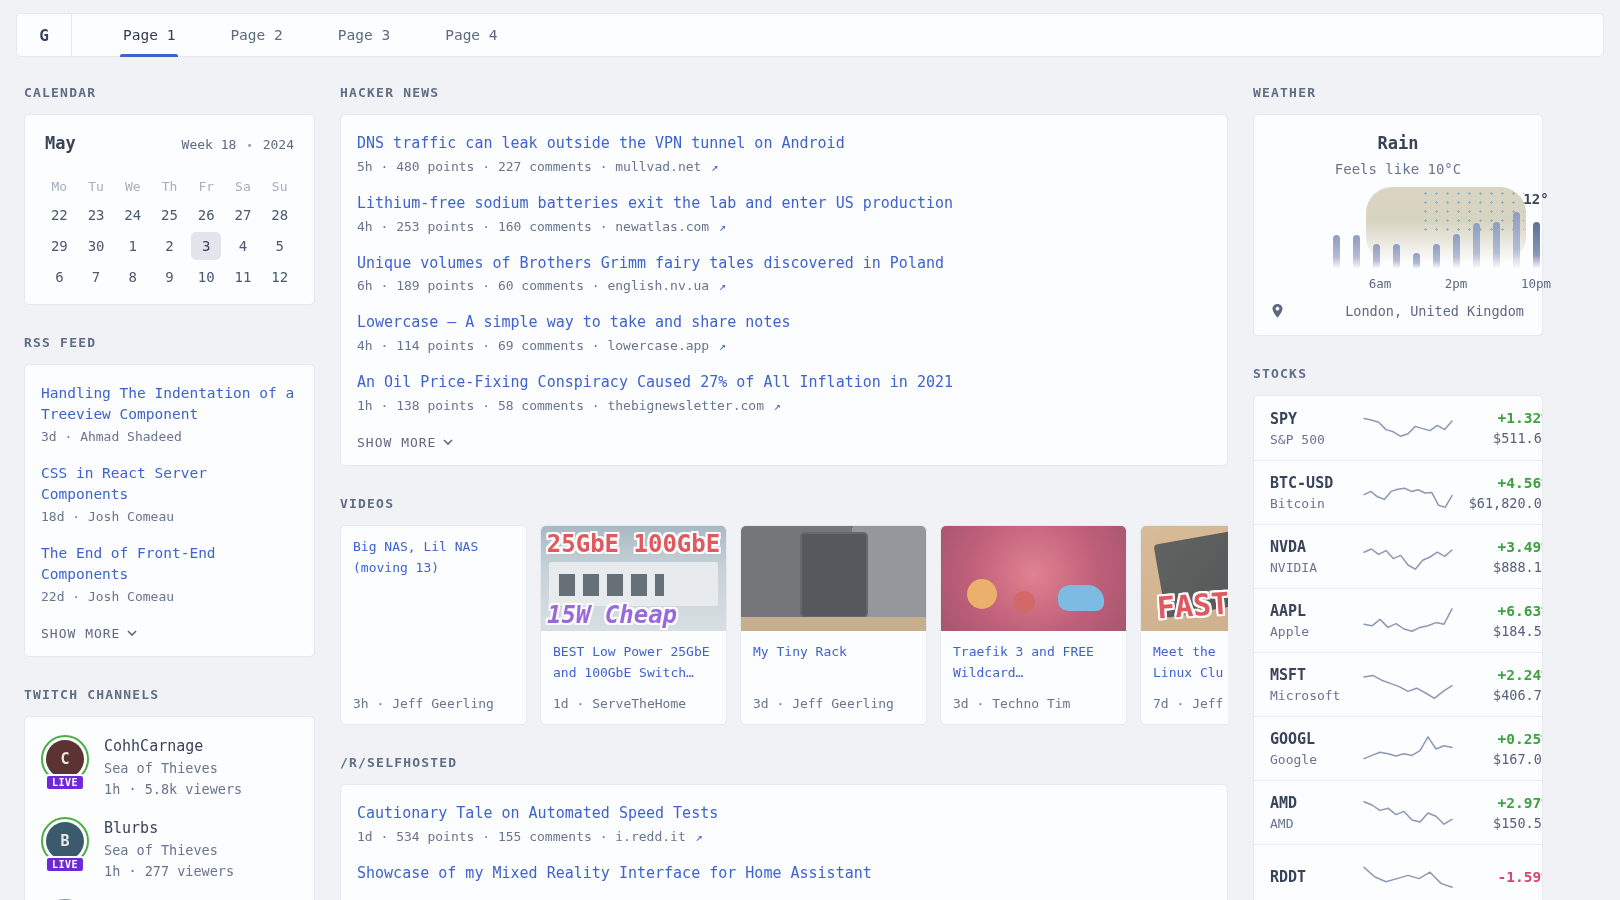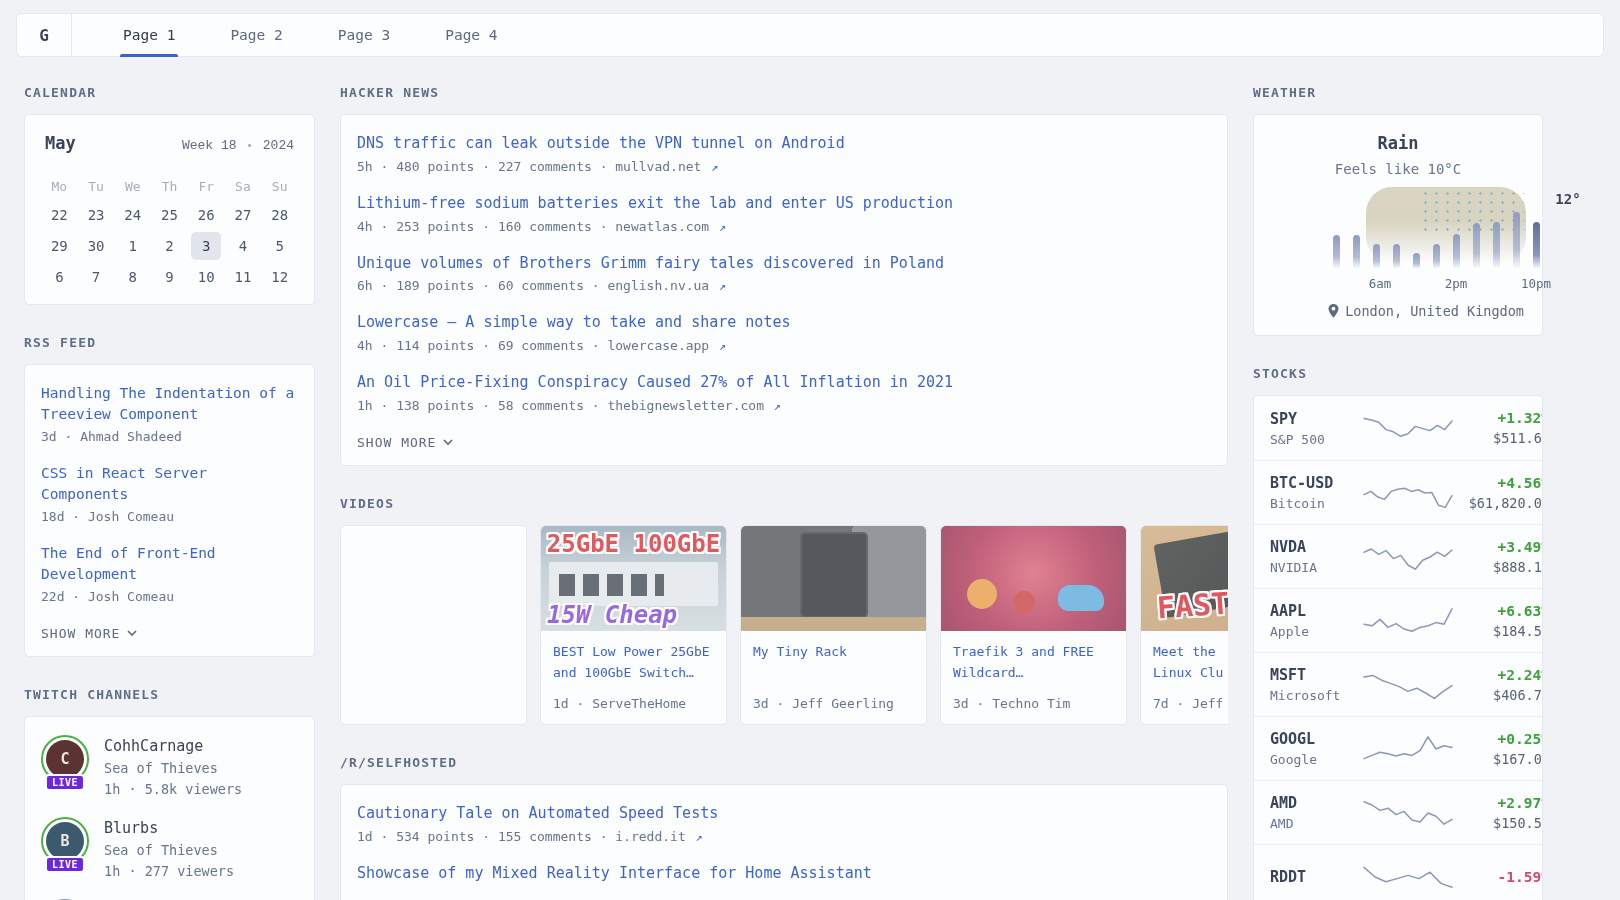--- a/index.html
+++ b/index.html
@@ -30,21 +30,21 @@
   .col-mid{width:888px;flex:0 0 888px;margin-right:25px;}
   .col-right{width:290px;flex:0 0 290px;}
   .sec-title{margin:28px 0 14px;font-size:13px;font-weight:600;letter-spacing:1.2px;color:#5f6e85;}
   .sec-title.later{margin-top:30px;}
   .card{background:var(--card);border:1px solid var(--border);border-radius:5px;}
 
   
   .cal-card{padding:16px 16px 12px;}
   .cal-head{display:flex;justify-content:space-between;align-items:baseline;padding:2px 4px 0;}
   .cal-month{font-size:17px;font-weight:600;color:var(--ink);}
-  .cal-meta{font-size:13px;color:var(--sub);font-family:Liberation Mono, monospace;}
+  .cal-meta{font-size:13px;color:var(--sub);}
   .cal-meta .dot{color:#9aa3b5;font-size:11px;padding:0 2px;}
   .cal-grid{display:grid;grid-template-columns:repeat(7,1fr);}
   .cal-wk{margin-top:20px;}
   .cal-cell{height:31px;display:flex;align-items:center;justify-content:center;font-size:14px;color:#4b5870;}
   .cal-wk .cal-cell{font-size:13px;color:var(--faint);height:26px;}
   .cal-cell .d{min-width:30px;height:28px;display:flex;align-items:center;justify-content:center;border-radius:5px;}
   .cal-cell .d.sel{background:#e2e5eb;color:#39435a;}
 
   
   .feed-card{padding:18px 16px 14px;}
@@ -117,21 +117,21 @@
   .w-chart{position:relative;height:104px;margin-top:10px;text-align:left;}
   .w-rect{position:absolute;left:94px;top:0;width:160px;height:76px;border-radius:26px;
           background:linear-gradient(to bottom,#d9d5c2 0%,#d8d4c2 45%,rgba(217,213,194,0) 100%);}
   .w-dots{position:absolute;left:148px;top:2px;width:104px;height:46px;
           background-image:radial-gradient(#8ab6c4 1.2px,transparent 1.4px);background-size:11px 9px;}
   .wbar{position:absolute;bottom:22px;width:7px;border-radius:4px;z-index:2;
         background:linear-gradient(180deg,#8e9cc0 0%,#b3bcd4 65%,rgba(179,188,212,0) 100%);}
   .wbar.dark{background:linear-gradient(180deg,#5f6f9c 0%,#8a97bb 70%,rgba(138,151,187,0) 100%);}
   .w-time{position:absolute;bottom:0;transform:translateX(-50%);font-size:12.5px;color:var(--sub);}
   .w-temp{position:absolute;top:4px;transform:translateX(-50%);font-size:14px;font-weight:600;color:var(--ink);z-index:3;}
-  .w-loc{margin-top:12px;font-size:13.5px;color:var(--sub);display:flex;justify-content:flex-end;
+  .w-loc{margin-top:12px;font-size:13.5px;color:var(--sub);display:flex;justify-content:space-between;
          align-items:center;gap:6px;}
 
   
   .stocks-card{overflow:hidden;}
   .stock-row{display:flex;align-items:center;height:64px;padding:0 16px;border-top:1px solid #e9ecf2;cursor:pointer;}
   .stock-row:first-child{border-top:none;}
   .s-left{width:92px;flex:0 0 92px;}
   .s-sym{font-size:15px;font-weight:700;color:var(--ink);}
   .s-name{font-size:13px;color:var(--muted);margin-top:4px;}
   .s-spark{flex:1;display:flex;justify-content:center;align-items:center;}
@@ -242,21 +242,21 @@
               <span class="d">12</span>
             </div>
           </div>
       </div>
 
       <h2 class="sec-title later">RSS FEED</h2>
       <div class="card feed-card small">
         <div id="rss-list">
             <div class="feed-item"><a class="feed-title">Handling The Indentation of a Treeview Component</a><div class="feed-meta"><span>3d · Ahmad Shadeed</span></div></div>
             <div class="feed-item"><a class="feed-title">CSS in React Server Components</a><div class="feed-meta"><span>18d · Josh Comeau</span></div></div>
-            <div class="feed-item"><a class="feed-title">The End of Front-End Development</a><div class="feed-meta"><span>22d · Josh Comeau</span></div></div>
+            <div class="feed-item"><a class="feed-title">The End of Front-End Components</a><div class="feed-meta"><span>22d · Josh Comeau</span></div></div>
           </div>
         <div class="show-more">
           <span>SHOW MORE</span>
           <svg class="chev" viewBox="0 0 10 7">
               <path d="M1 1l4 4 4-4" fill="none" stroke="#5d6a82" stroke-width="1.6"></path>
             </svg>
         </div>
       </div>
 
       <h2 class="sec-title later">TWITCH CHANNELS</h2>
@@ -314,20 +314,24 @@
           <span>SHOW MORE</span>
           <svg class="chev" viewBox="0 0 10 7">
               <path d="M1 1l4 4 4-4" fill="none" stroke="#5d6a82" stroke-width="1.6"></path>
             </svg>
         </div>
       </div>
 
       <h2 class="sec-title later">VIDEOS</h2>
       <div class="v-row" id="video-row">
           <div class="v-card">
+            <div class="v-body">
+              <a class="v-title">Big NAS, Lil NAS (moving 13)</a>
+              <div class="v-meta">3h · Jeff Geerling</div>
+            </div>
           </div>
           <div class="v-card">
             <div class="thumb thumb-switch">
               <span class="tt tt0 outline-w">25GbE 100GbE</span>
               <span class="tt tt1 outline-w">15W Cheap</span>
               <span class="thumb-dim"></span>
             </div>
             <div class="v-body">
               <a class="v-title">BEST Low Power 25GbE and 100GbE Switch…</a>
               <div class="v-meta">1d · ServeTheHome</div>
@@ -388,21 +392,21 @@
             <div class="wbar" style="left: 140.5px; height: 16px;"></div>
             <div class="wbar" style="left: 160.5px; height: 25px;"></div>
             <div class="wbar" style="left: 180.5px; height: 35px;"></div>
             <div class="wbar" style="left: 200.5px; height: 46px;"></div>
             <div class="wbar" style="left: 220.5px; height: 47px;"></div>
             <div class="wbar" style="left: 240.5px; height: 57px;"></div>
             <div class="wbar dark" style="left: 260.5px; height: 47px;"></div>
             <div class="w-time" style="left: 108px;">6am</div>
             <div class="w-time" style="left: 184px;">2pm</div>
             <div class="w-time" style="left: 264px;">10pm</div>
-            <div class="w-temp" style="left: 264px; margin-left: 32px;">12°</div>
+            <div class="w-temp" style="left: 264px;">12°</div>
           </div>
         <div class="w-loc">
           <svg width="11" height="14" viewBox="0 0 11 14">
             <path d="M5.5 0C2.5 0 .5 2.2.5 4.8c0 3.4 5 9 5 9s5-5.6 5-9C10.5 2.2 8.5 0 5.5 0zm0 6.6a1.9 1.9 0 110-3.8 1.9 1.9 0 010 3.8z" fill="#5d6a82"></path>
           </svg>
           <span>London, United Kingdom</span>
         </div>
       </div>
 
       <h2 class="sec-title later">STOCKS</h2>

